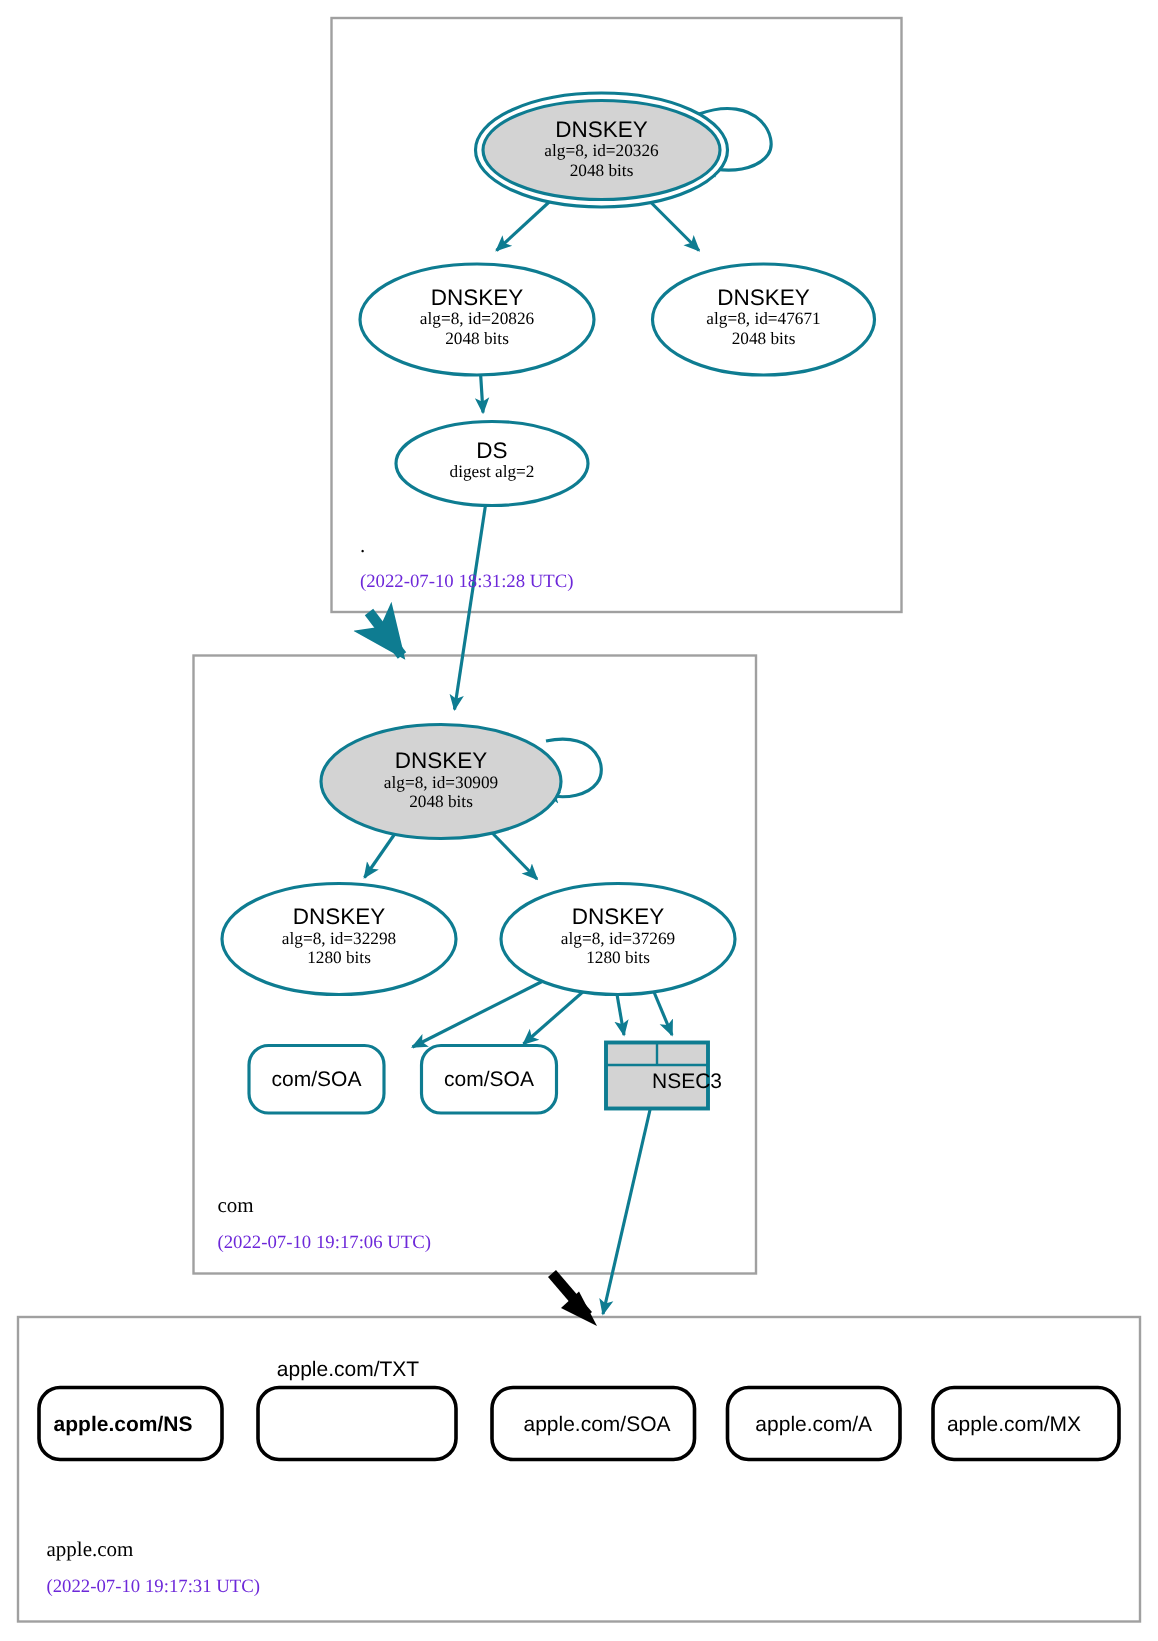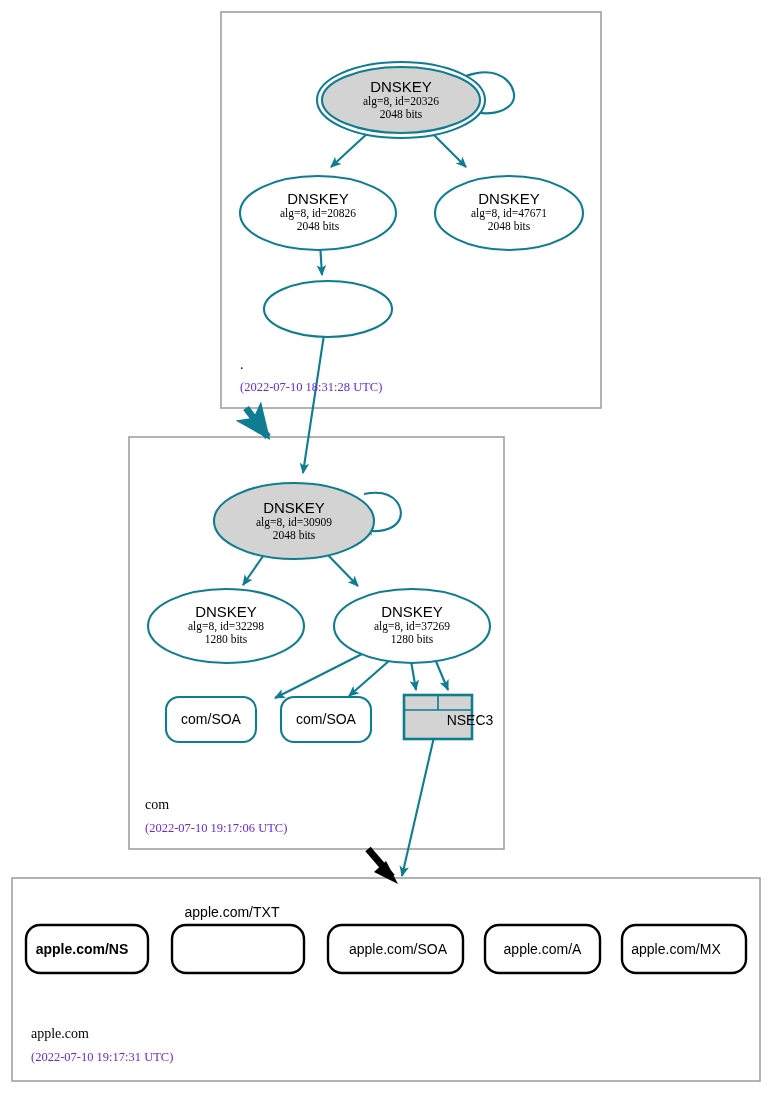--- a/index.html
+++ b/index.html
@@ -162,20 +162,24 @@
     <div class="ttl-sub">alg=8, id=20826</div>
     <div class="ttl-sub">2048 bits</div>
   </div>
 
   <div class="node-label" style="left:419px; top:190px; width:180px;">
     <div class="ttl-main">DNSKEY</div>
     <div class="ttl-sub">alg=8, id=47671</div>
     <div class="ttl-sub">2048 bits</div>
   </div>
 
+  <div class="node-label" style="left:238px; top:292px; width:180px;">
+    <div class="ttl-main">DS</div>
+    <div class="ttl-sub">digest alg=2</div>
+  </div>
 
   <div class="zone-name" style="left:240px; top:357px;">.</div>
   <div class="zone-time" style="left:240px; top:380px;">(2022-07-10 18:31:28 UTC)</div>
 
   <div class="node-label" style="left:204px; top:499px; width:180px;">
     <div class="ttl-main">DNSKEY</div>
     <div class="ttl-sub">alg=8, id=30909</div>
     <div class="ttl-sub">2048 bits</div>
   </div>
 
@@ -187,21 +191,21 @@
 
   <div class="node-label" style="left:322px; top:603px; width:180px;">
     <div class="ttl-main">DNSKEY</div>
     <div class="ttl-sub">alg=8, id=37269</div>
     <div class="ttl-sub">1280 bits</div>
   </div>
 
   <div class="node-label rrset-label" style="left:166px; top:711px; width:90px;">com/SOA</div>
   <div class="node-label rrset-label" style="left:281px; top:711px; width:90px;">com/SOA</div>
 
-  <div class="node-label rrset-label" style="left:404px; top:712px; width:52px;padding-left:40px;">NSEC3</div>
+  <div class="node-label rrset-label" style="left:392px; top:712px; width:52px;padding-left:40px;">NSEC3</div>
 
   <div class="zone-name" style="left:145px; top:797px;">com</div>
   <div class="zone-time" style="left:145px; top:821px;">(2022-07-10 19:17:06 UTC)</div>
 
   <div class="node-label rrset-label" style="left:26px; top:941px; width:112px;font-weight:bold;">apple.com/NS</div>
   <div class="node-label rrset-label" style="left:172px; top:904px; width:120px;">apple.com/TXT</div>
   <div class="node-label rrset-label" style="left:328px; top:941px; width:140px;">apple.com/SOA</div>
   <div class="node-label rrset-label" style="left:485px; top:941px; width:115px;">apple.com/A</div>
   <div class="node-label rrset-label" style="left:622px; top:941px; width:108px;">apple.com/MX</div>
 

